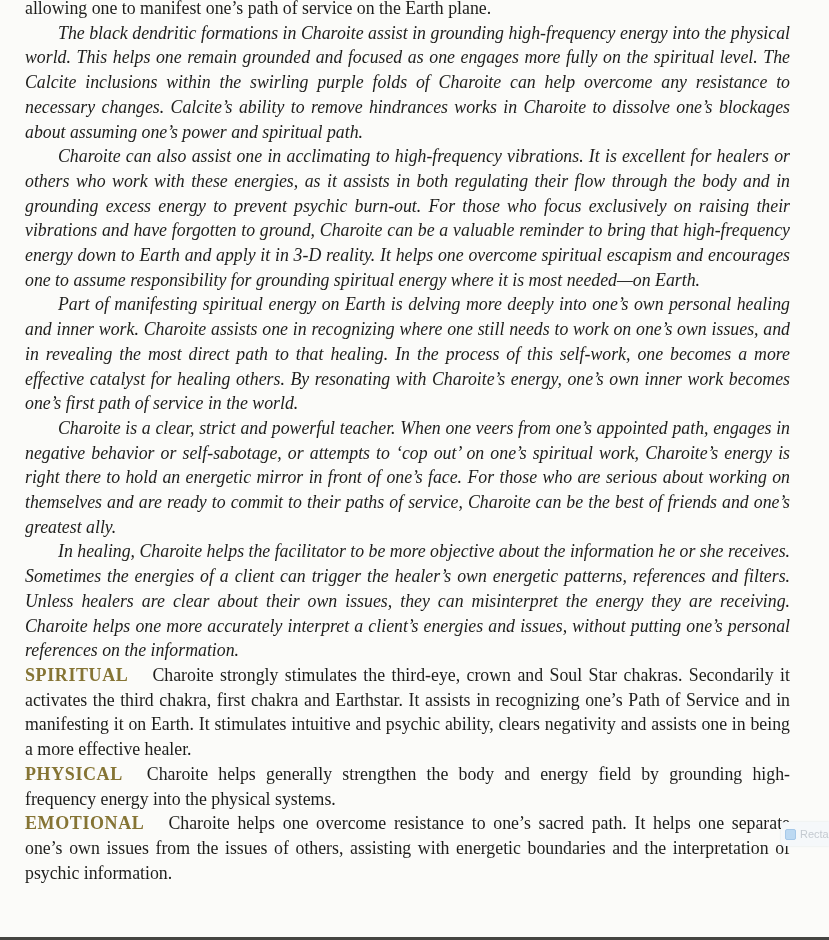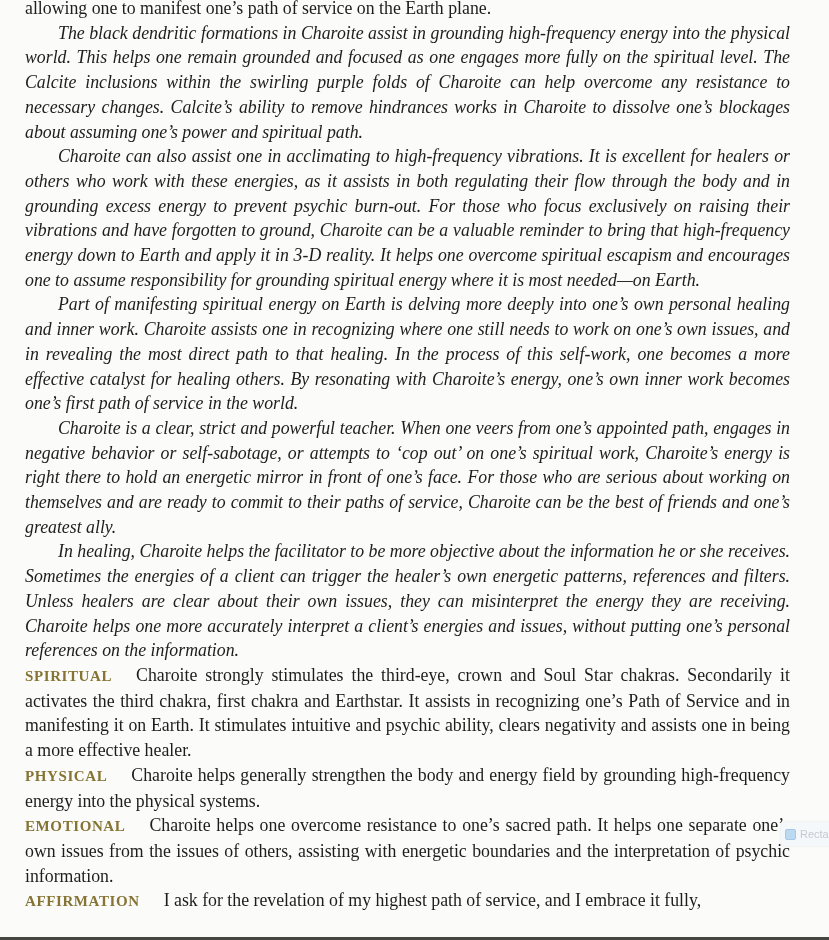--- a/index.html
+++ b/index.html
@@ -35,21 +35,21 @@
   p.body-para {
     text-indent: 33px;
     font-style: italic;
   }
   p.cont-para, p.section-para {
     text-indent: 0;
   }
   .section-label {
     font-weight: bold;
     color: var(--label-color, #857434);
-    font-size: 15px;
+    font-size: 18px;
     letter-spacing: 0.6px;
     margin-right: 24px;
   }
   .tooltip {
     position: absolute;
     top: 822px;
     right: 0;
     height: 24px;
     width: 44px;
     background: #f5f8fa;
@@ -96,21 +96,20 @@
         <p class="body-para">The black dendritic formations in Charoite assist in grounding high-frequency energy into the physical world. This helps one remain grounded and focused as one engages more fully on the spiritual level. The Calcite inclusions within the swirling purple folds of Charoite can help overcome any resistance to necessary changes. Calcite’s ability to remove hindrances works in Charoite to dissolve one’s blockages about assuming one’s power and spiritual path.</p>
         <p class="body-para">Charoite can also assist one in acclimating to high-frequency vibrations. It is excellent for healers or others who work with these energies, as it assists in both regulating their flow through the body and in grounding excess energy to prevent psychic burn-out. For those who focus exclusively on raising their vibrations and have forgotten to ground, Charoite can be a valuable reminder to bring that high-frequency energy down to Earth and apply it in 3-D reality. It helps one overcome spiritual escapism and encourages one to assume responsibility for grounding spiritual energy where it is most needed—on Earth.</p>
         <p class="body-para">Part of manifesting spiritual energy on Earth is delving more deeply into one’s own personal healing and inner work. Charoite assists one in recognizing where one still needs to work on one’s own issues, and in revealing the most direct path to that healing. In the process of this self-work, one becomes a more effective catalyst for healing others. By resonating with Charoite’s energy, one’s own inner work becomes one’s first path of service in the world.</p>
         <p class="body-para">Charoite is a clear, strict and powerful teacher. When one veers from one’s appointed path, engages in negative behavior or self-sabotage, or attempts to ‘cop out’ on one’s spiritual work, Charoite’s energy is right there to hold an energetic mirror in front of one’s face. For those who are serious about working on themselves and are ready to commit to their paths of service, Charoite can be the best of friends and one’s greatest ally.</p>
         <p class="body-para">In healing, Charoite helps the facilitator to be more objective about the information he or she receives. Sometimes the energies of a client can trigger the healer’s own energetic patterns, references and filters. Unless healers are clear about their own issues, they can misinterpret the energy they are receiving. Charoite helps one more accurately interpret a client’s energies and issues, without putting one’s personal references on the information.</p>
       </div>
     <div id="sections">
         <p class="section-para"><span class="section-label">SPIRITUAL</span><span>Charoite strongly stimulates the third-eye, crown and Soul Star chakras. Secondarily it activates the third chakra, first chakra and Earthstar. It assists in recognizing one’s Path of Service and in manifesting it on Earth. It stimulates intuitive and psychic ability, clears negativity and assists one in being a more effective healer.</span></p>
         <p class="section-para"><span class="section-label">PHYSICAL</span><span>Charoite helps generally strengthen the body and energy field by grounding high-frequency energy into the physical systems.</span></p>
         <p class="section-para"><span class="section-label">EMOTIONAL</span><span>Charoite helps one overcome resistance to one’s sacred path. It helps one separate one’s own issues from the issues of others, assisting with energetic boundaries and the interpretation of psychic information.</span></p>
-        <p class="section-para"><span class="section-label">AFFIRMATION</span><span>I ask for the revelation of my highest path of service, and I embrace it fully,</span></p>
       </div>
   </div>
 
   <div class="tooltip">
     <span class="tip-icon"></span>
     <span class="tip-label">Rectan</span>
   </div>
 
   <div class="bottom-edge"></div>
 

